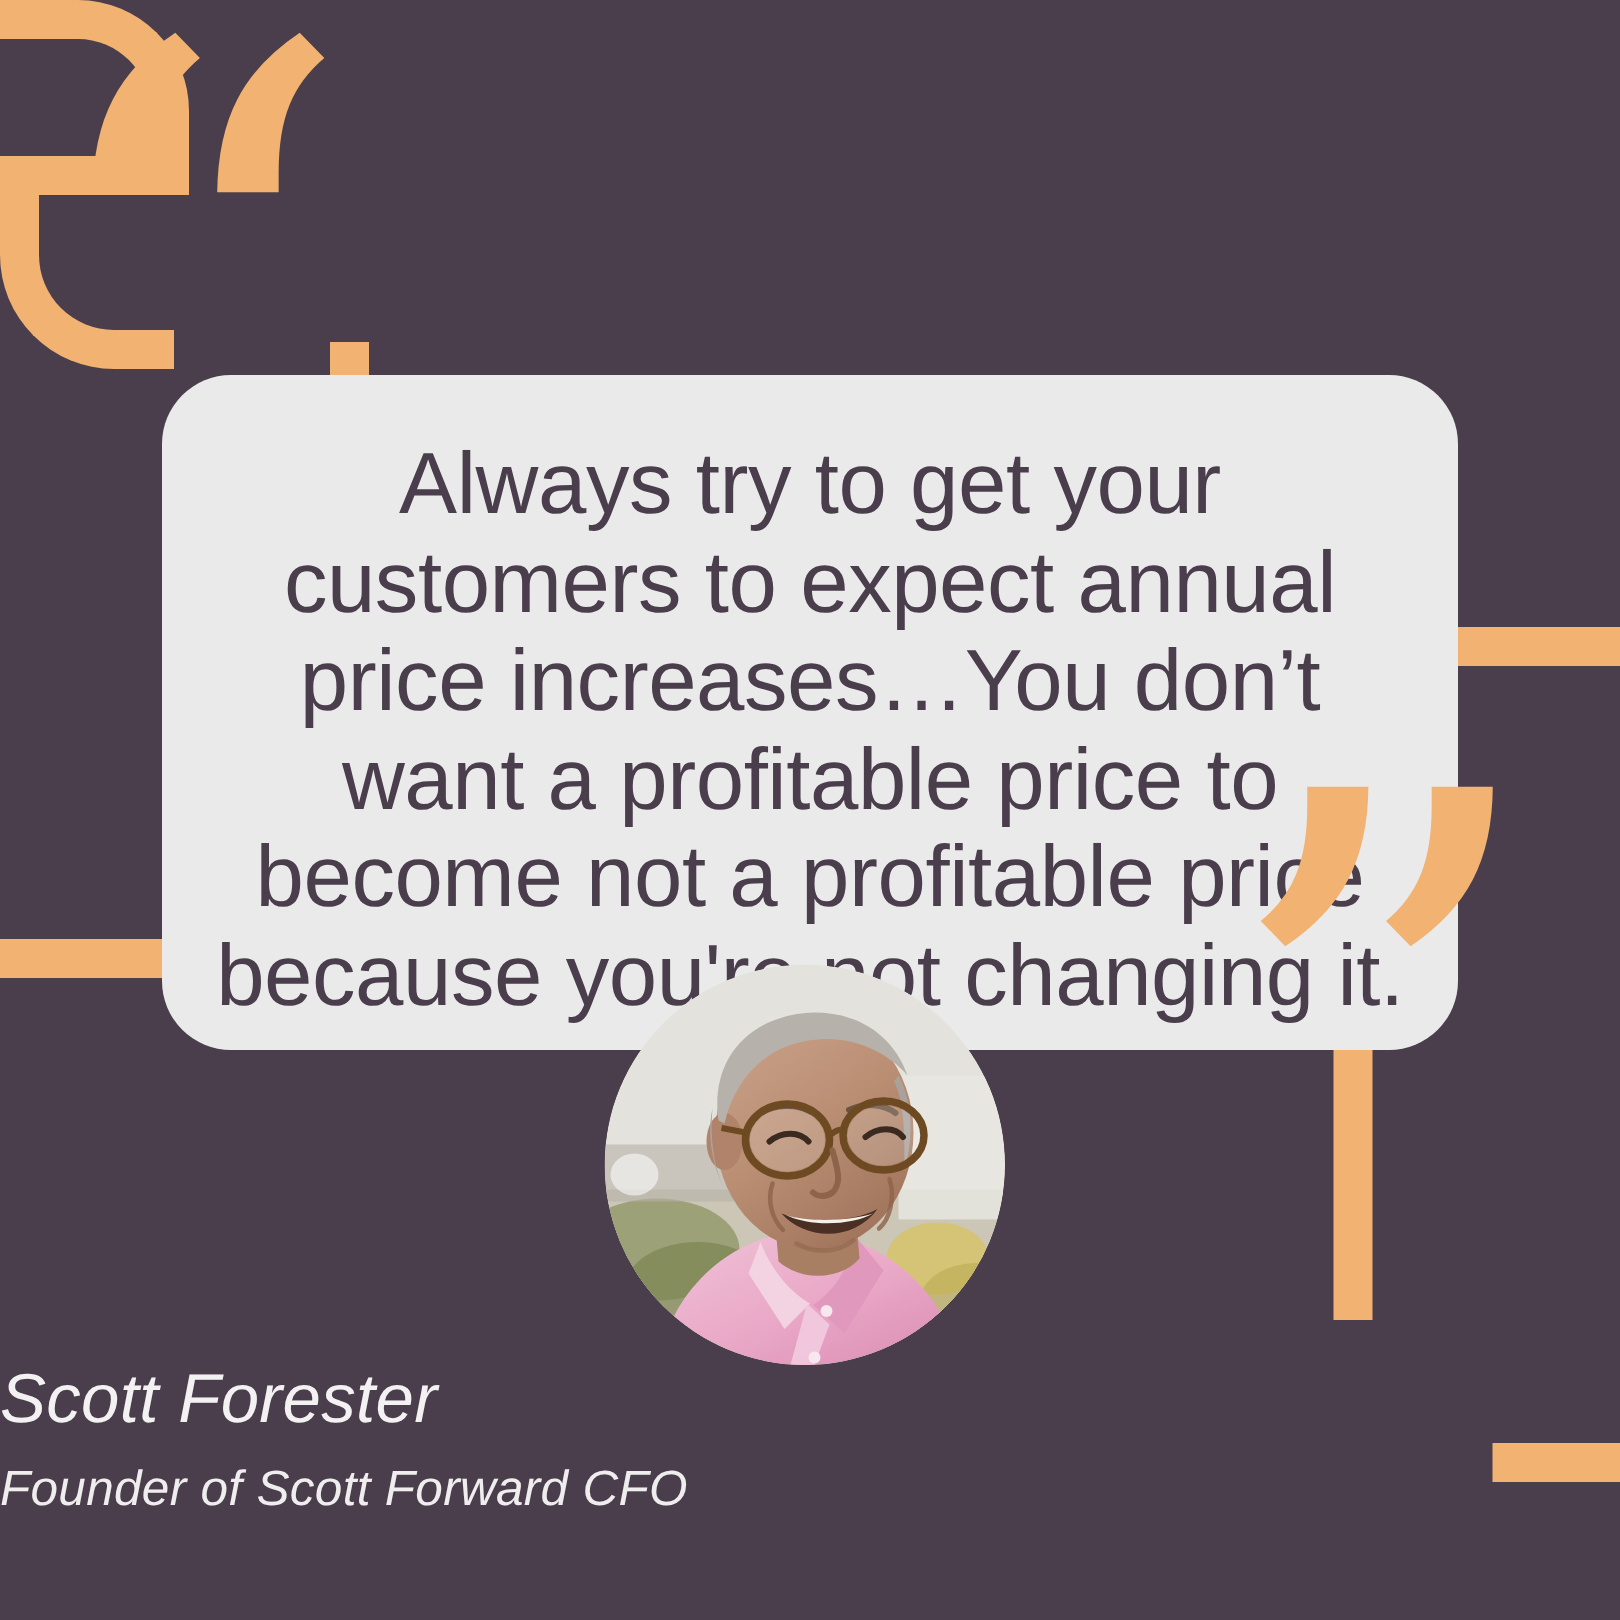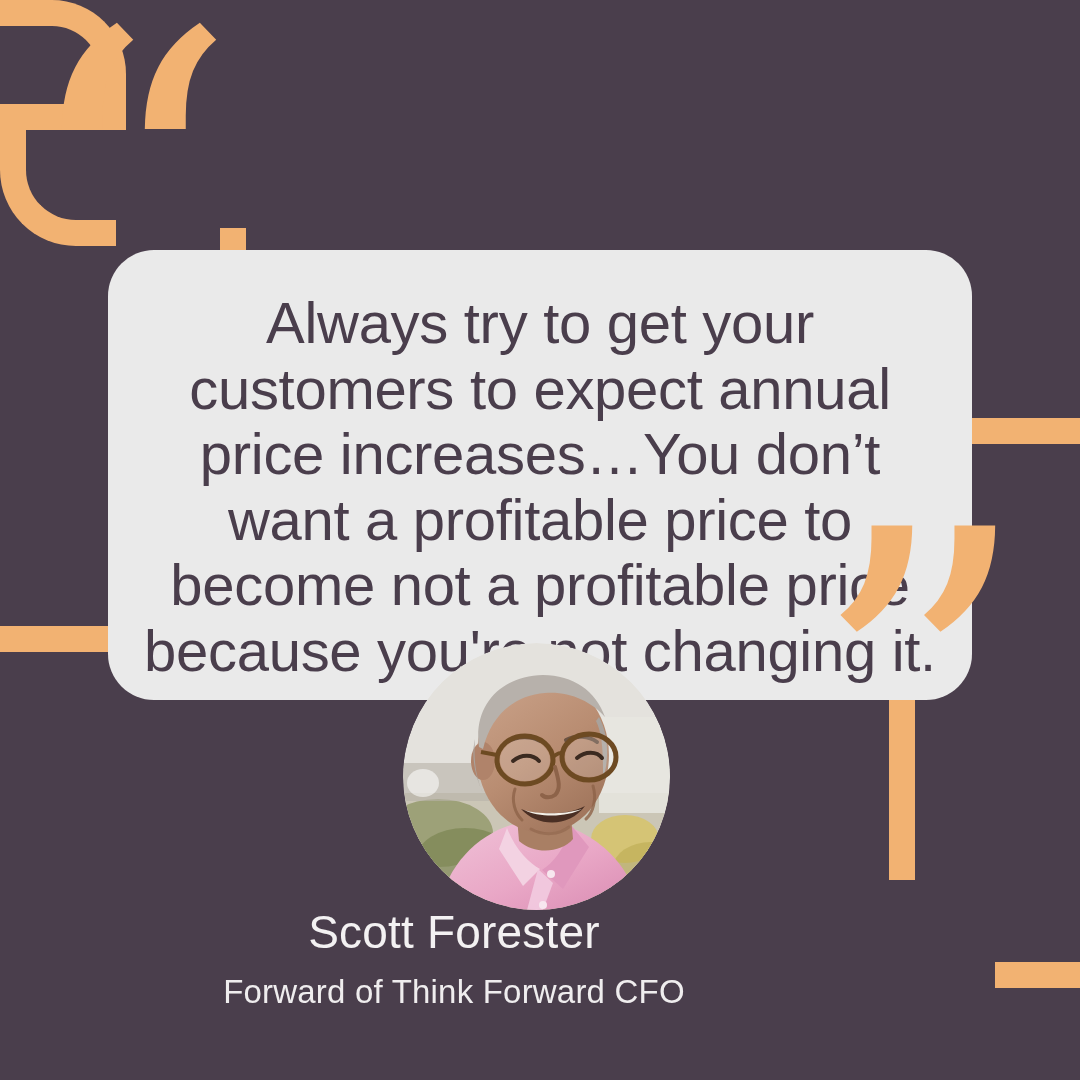--- a/index.html
+++ b/index.html
@@ -151,21 +151,21 @@
     width: 267px;
     height: 267px;
   }
 
   
   #attribution {
     position: absolute;
     left: 0;
     top: 905px;
     width: 908px;
-    text-align: center;
+    font-style: italic;
   }
   #author-name {
     margin: 0;
     font-size: 46px;
     font-weight: 400;
     color: #f3f1f2;
     letter-spacing: 0.2px;
   }
   #author-title {
     margin: 14px 0 0 0;
@@ -277,16 +277,16 @@
         <path d="M112 146 C108 158 112 170 119 177" stroke="#8d6349" stroke-width="3" fill="none" stroke-linecap="round" opacity="0.8"></path>
         <path d="M190 143 C194 156 190 170 183 176" stroke="#8d6349" stroke-width="3" fill="none" stroke-linecap="round" opacity="0.8"></path>
 
         <path d="M128 186 C140 193 156 192 166 184" stroke="#8d6349" stroke-width="3" fill="none" stroke-linecap="round" opacity="0.55"></path>
       </g>
     </svg>
   </div>
 
   <div id="attribution">
     <p id="author-name">Scott Forester</p>
-    <p id="author-title">Forward of Think Forward CFO</p>
+    <p id="author-title">Founder of Scott Forward CFO</p>
   </div>
 
 </div>
 
 </body></html>

